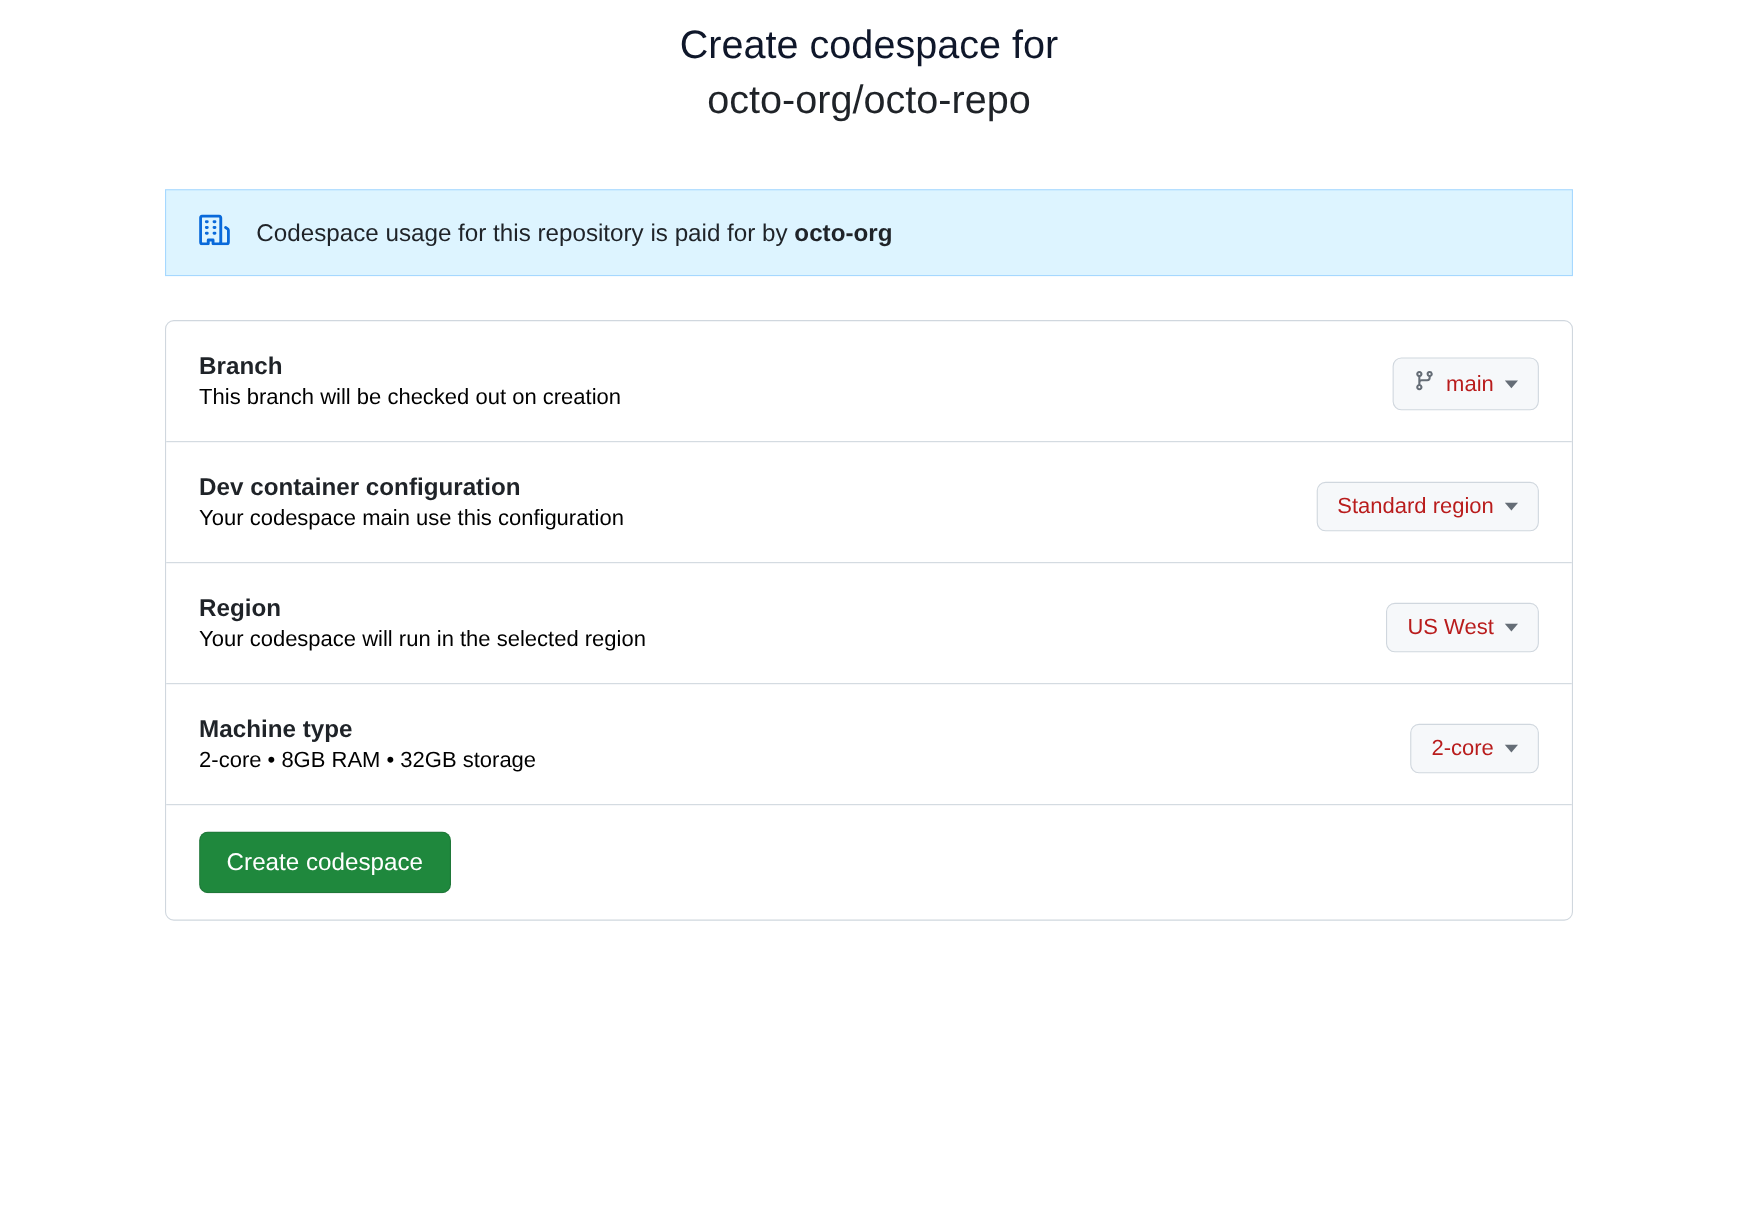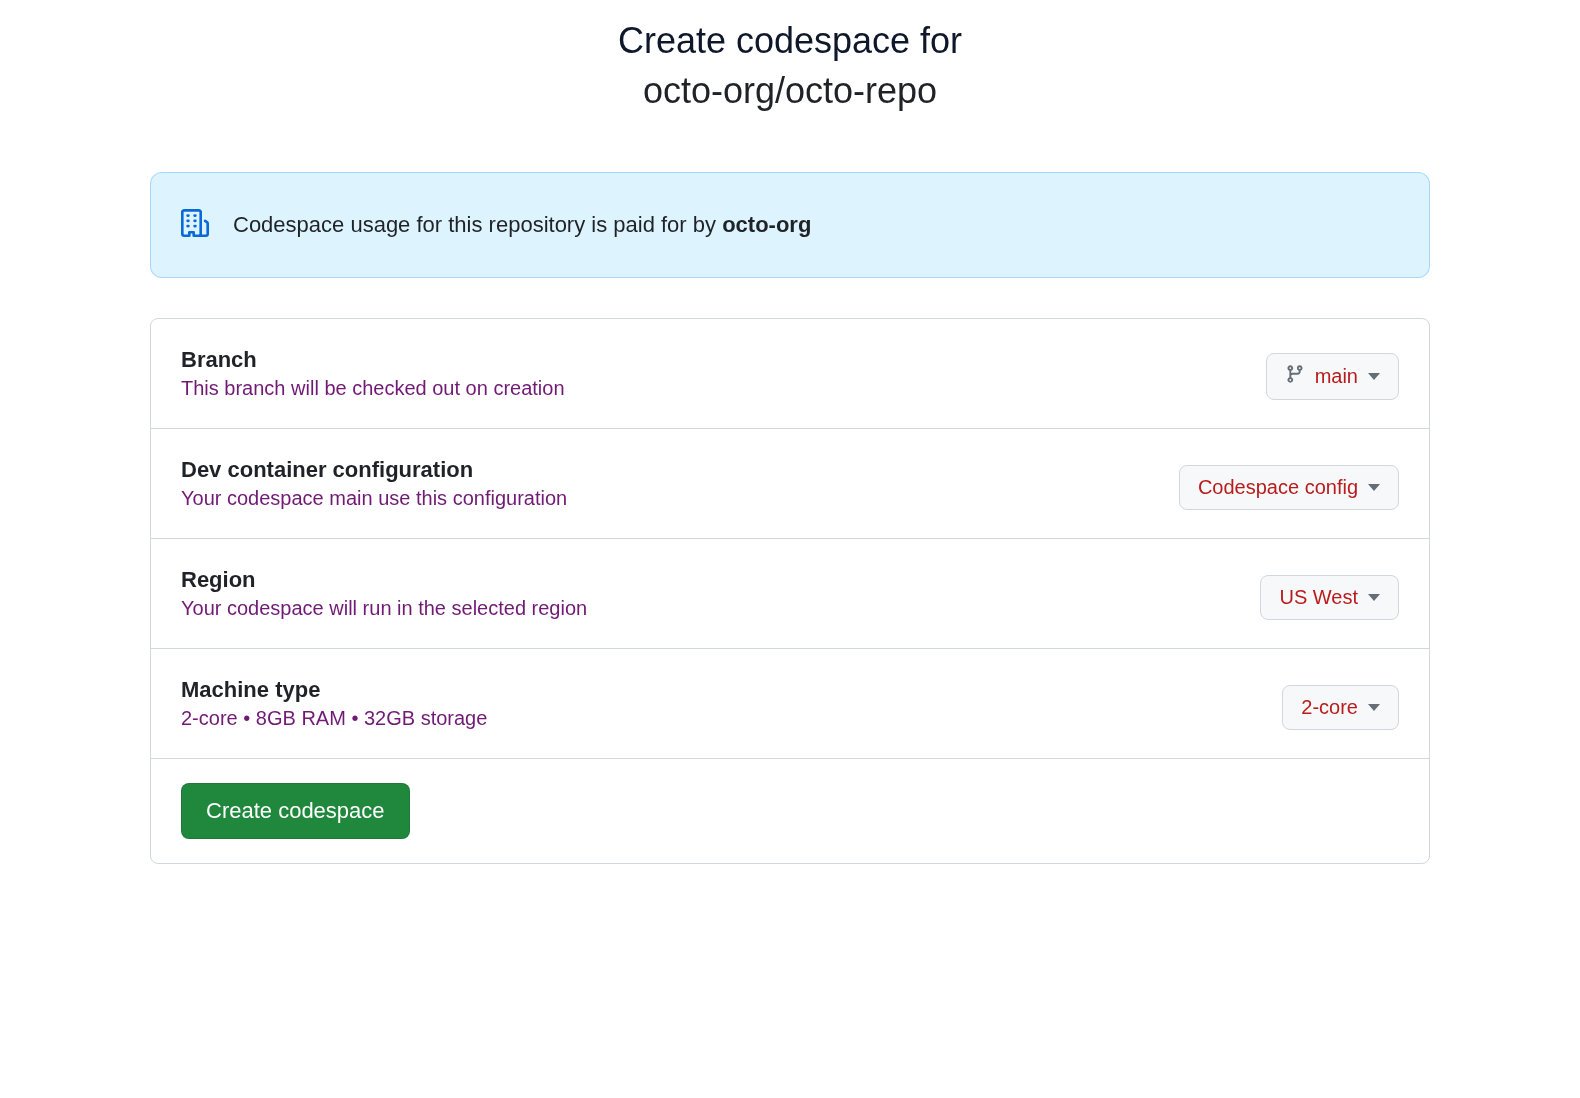--- a/index.html
+++ b/index.html
@@ -28,22 +28,22 @@
       margin-bottom: 8px;
     }
     .header-line2 {
       font-size: 36px;
       font-weight: 400;
       color: #1f2328;
     }
     .info-banner {
       background: #ddf4ff;
       border: 1px solid rgba(84, 174, 255, 0.4);
-      border-radius: 12px;
-      padding: 36px 30px;
+      border-radius: 0;
+      padding: 22px 30px;
       display: flex;
       align-items: center;
       gap: 24px;
       margin-bottom: 40px;
     }
     .org-icon {
       color: #0969da;
       flex-shrink: 0;
     }
     .info-text {
@@ -73,21 +73,21 @@
       flex-direction: column;
       gap: 4px;
     }
     .option-title {
       font-size: 22px;
       font-weight: 600;
       color: #1f2328;
     }
     .option-desc {
       font-size: 20px;
-      color: #701a75;
+      color: #000000;
     }
     .selector-btn {
       display: inline-flex;
       align-items: center;
       gap: 10px;
       padding: 10px 18px;
       background: #f6f8fa;
       border: 1px solid #d0d7de;
       border-radius: 8px;
       font-size: 20px;
@@ -160,21 +160,21 @@
         <span class="caret-down"></span>
       </button>
     </div>
 
     <div class="option-row">
       <div class="option-label-group">
         <div class="option-title">Dev container configuration</div>
         <div class="option-desc">Your codespace main use this configuration</div>
       </div>
       <button class="selector-btn">
-        <span>Codespace config</span>
+        <span>Standard region</span>
         <span class="caret-down"></span>
       </button>
     </div>
 
     <div class="option-row">
       <div class="option-label-group">
         <div class="option-title">Region</div>
         <div class="option-desc">Your codespace will run in the selected region</div>
       </div>
       <button class="selector-btn">

